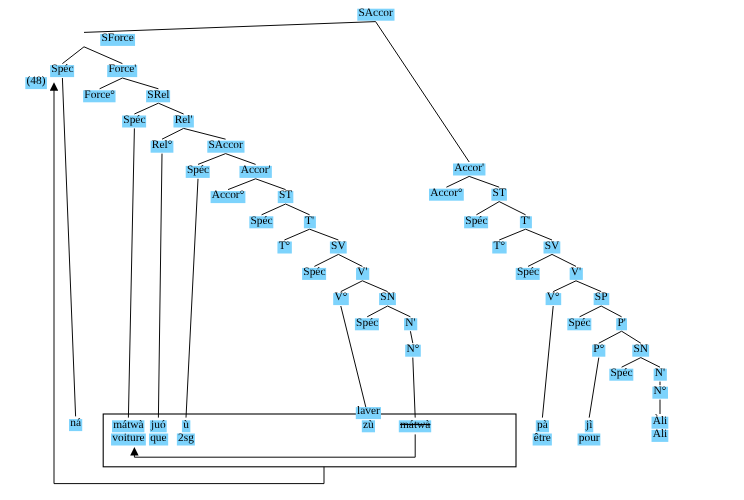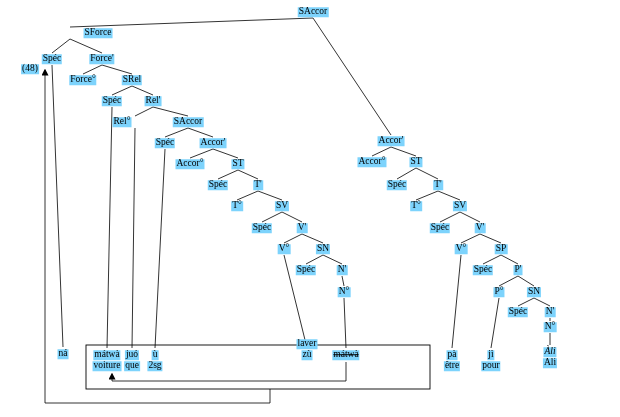--- a/index.html
+++ b/index.html
@@ -95,21 +95,21 @@
   <div id="tree-labels">
     <span class="tlabel" style="left:30px; top:33px;margin-top:36px;">(48)</span>
   <span class="tlabel" style="left: 313px; top: 12px;">SAccor</span>
       <span class="tlabel" style="left: 70px; top: 33px; margin-left: 28px;">SForce</span>
       <span class="tlabel" style="left: 52px; top: 59px;">Spéc</span>
       <span class="tlabel" style="left: 102px; top: 59px;">Force'</span>
       <span class="tlabel" style="left: 83px; top: 80px;">Force°</span>
       <span class="tlabel" style="left: 132px; top: 80px;">SRel</span>
       <span class="tlabel" style="left: 112px; top: 101px;">Spéc</span>
       <span class="tlabel" style="left: 153px; top: 101px;">Rel'</span>
-      <span class="tlabel" style="left: 122px; top: 122px;">Rel°</span>
+      <span class="tlabel" style="left: 135px; top: 122px;">Rel°</span>
       <span class="tlabel" style="left: 188px; top: 122px;">SAccor</span>
       <span class="tlabel" style="left: 165px; top: 143px;">Spéc</span>
       <span class="tlabel" style="left: 213px; top: 143px;">Accor'</span>
       <span class="tlabel" style="left: 190px; top: 164px;">Accor°</span>
       <span class="tlabel" style="left: 238px; top: 164px;">ST</span>
       <span class="tlabel" style="left: 218px; top: 185px;">Spéc</span>
       <span class="tlabel" style="left: 258px; top: 185px;">T'</span>
       <span class="tlabel" style="left: 237px; top: 206px;">T°</span>
       <span class="tlabel" style="left: 282px; top: 206px;">SV</span>
       <span class="tlabel" style="left: 262px; top: 228px;">Spéc</span>
@@ -144,16 +144,16 @@
       <span class="tlabel" style="left: 132px; top: 366px;">que</span>
       <span class="tlabel" style="left: 155px; top: 355px;">ù</span>
       <span class="tlabel" style="left: 155px; top: 366px; text-align: center;">2sg</span>
       <span class="tlabel" style="left: 307px; top: 355px;">zù</span>
       <span class="tlabel" style="left: 307px; top: 344px;">laver</span>
       <span class="tlabel strike" style="left: 346px; top: 355px;">mátwà</span>
       <span class="tlabel" style="left: 452px; top: 355px;">pà</span>
       <span class="tlabel" style="left: 452px; top: 366px;">être</span>
       <span class="tlabel" style="left: 491px; top: 355px; text-align: right;">jì</span>
       <span class="tlabel" style="left: 491px; top: 366px;">pour</span>
-      <span class="tlabel" style="left: 550px; top: 352px; font-style: italic;">Àli</span>
+      <span class="tlabel" style="left: 550px; top: 352px;">Àli</span>
       <span class="tlabel" style="left: 550px; top: 363px;">Ali</span>
     </div>
 </div>
 
 </body></html>

